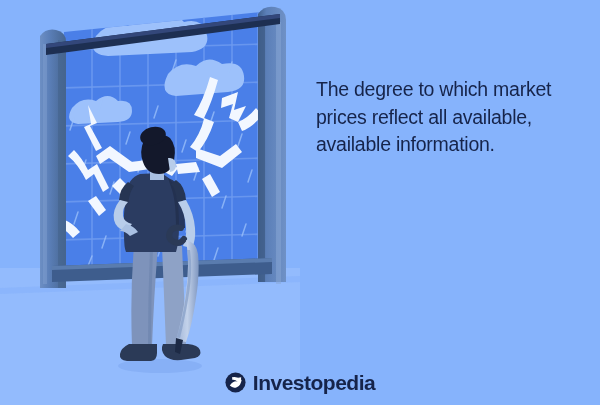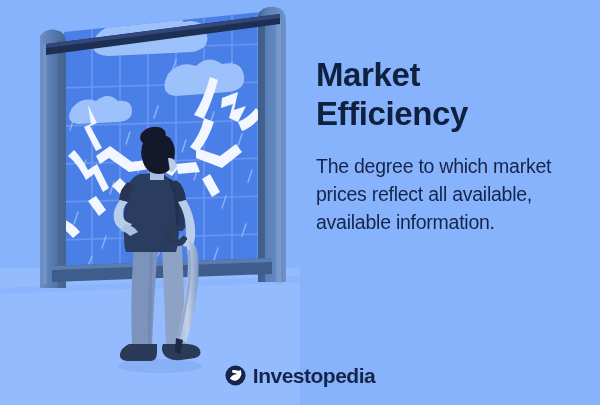--- a/index.html
+++ b/index.html
@@ -65,21 +65,21 @@
     line-height: 1.42;
     color: #16244a;
     letter-spacing: -0.25px;
   }
 
   
   #brand {
     position: absolute;
     left: 0;
     right: 0;
-    bottom: 19px;
+    bottom: 12px;
     display: flex;
     align-items: center;
     justify-content: center;
     gap: 7px;
   }
   #brand-mark {
     width: 21px;
     height: 21px;
     flex: 0 0 auto;
   }
@@ -252,22 +252,20 @@
 
         <path d="M186 240 q10 2 12 14 q2 18 -2 44 q-4 28 -10 44 l-10 -2 q6 -20 10 -48 q4 -28 0 -52 Z" fill="url(#umbrellaGrad)"></path>
         <path d="M190 250 q3 22 -2 50 q-4 22 -8 38 l-3 -1 q6 -20 9 -42 q4 -26 1 -45 Z" fill="#8ba2c9" opacity="0.8"></path>
 
         <path d="M176 338 l7 2 l-3 14 l-5 -2 Z" fill="#1d2a45"></path>
       </g>
     </svg>
   </div>
 
   <div id="text-col">
-    <h1 id="term-title">Market
-Efficiency</h1>
     <p id="definition">The degree to which market prices reflect all available, available information.</p>
   </div>
 
   <div id="brand">
     <svg id="brand-mark" viewBox="0 0 48 48">
       <circle cx="24" cy="24" r="23" fill="#16244a"></circle>
       <path d="M11 31 q9 -12 18 -9 q-6 -5 -12 -4 l-1 -6 q12 -3 22 6 q-2 12 -10 16 q-9 5 -17 -3 Z" fill="#ffffff"></path>
       <path d="M30 13 l7 -1 l-1 8 Z" fill="#ffffff"></path>
     </svg>
     <div id="brand-name">Investopedia</div>

